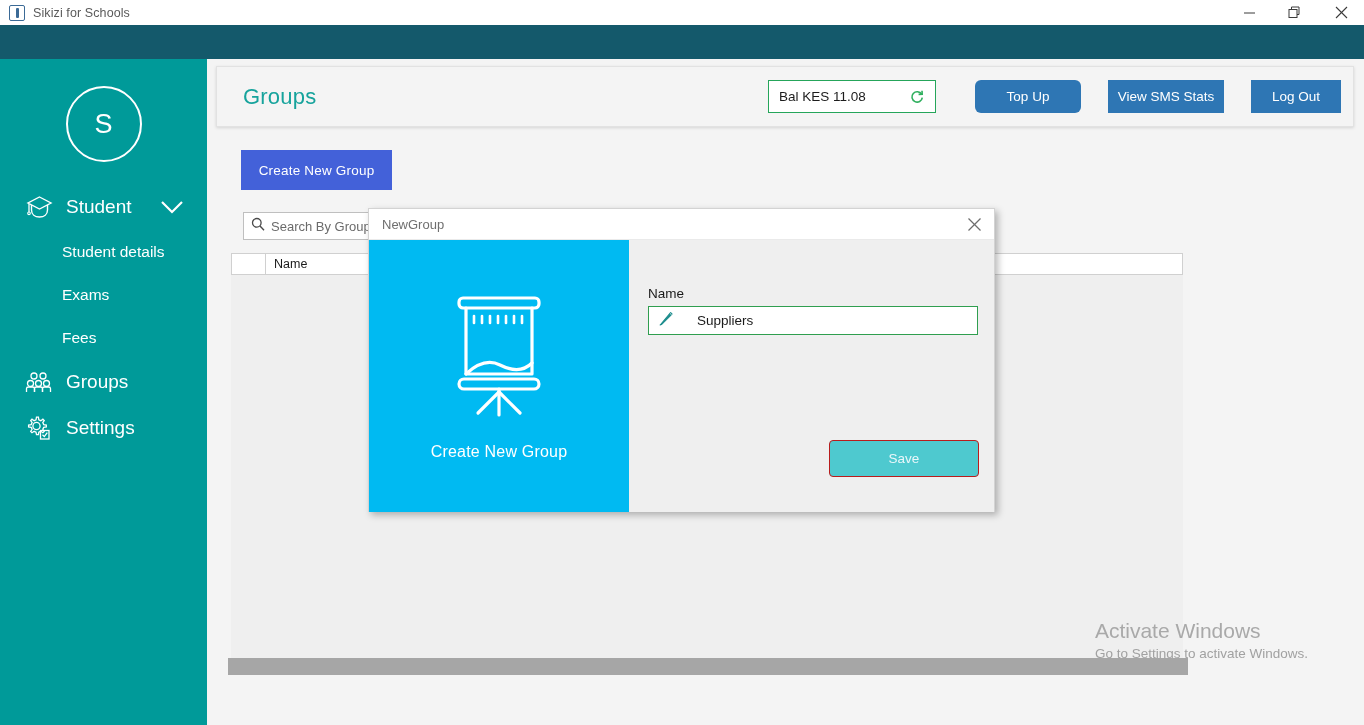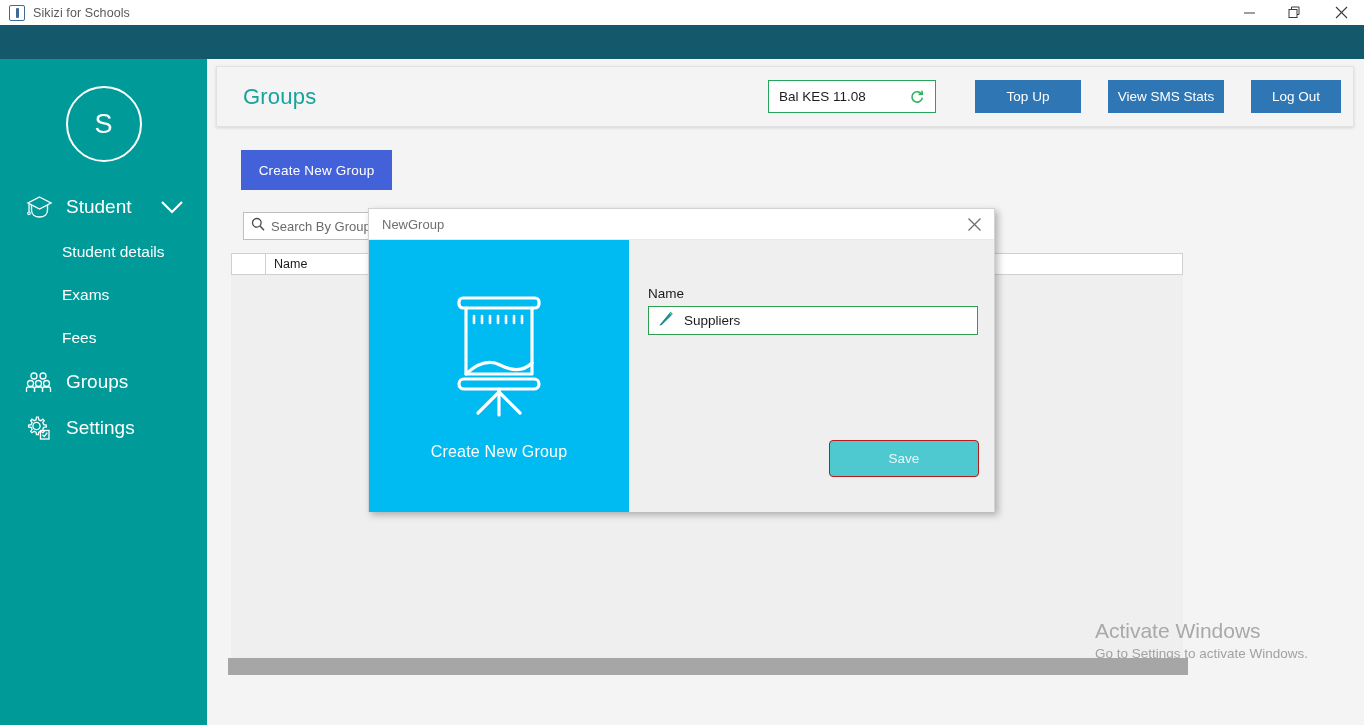--- a/index.html
+++ b/index.html
@@ -106,21 +106,21 @@
     display: flex; align-items: center; padding: 0 10px;
     margin-right: 12px;
   }
   .balance-text { font-size: 13.5px; color: #1c1c1c; }
   .refresh-ico { margin-left: auto; display: flex; }
   .btn-blue {
     height: 33px; background: #2e76b4; color: #ffffff;
     font-size: 13.5px; display: flex; align-items: center; justify-content: center;
     margin-left: 5px; border: none; font-family: inherit;
   }
-  .btn-topup { width: 106px; }
+  .btn-topup { width: 106px; border-radius: 6px; }
   .btn-sms { width: 116px; }
   .btn-logout { width: 90px; }
 
   
   .content-panel {
     position: absolute; left: 23px; top: 79px; width: 966px; height: 555px;
     background: #f4f4f4;
   }
   .btn-create {
     position: absolute; left: 241px; top: 150px;
@@ -197,21 +197,21 @@
   .field-label {
     position: absolute; left: 19px; top: 46px;
     font-size: 13.5px; color: #1a1a1a;
   }
   .field-input {
     position: absolute; left: 19px; top: 66px;
     width: 330px; height: 29px;
     background: #ffffff; border: 1px solid #2f9e4f;
     display: flex; align-items: center; padding-left: 8px;
   }
-  .field-value { font-size: 13.5px; color: #1a1a1a; margin-left: 9px; }
+  .field-value { font-size: 13.5px; color: #1a1a1a; margin-left: 22px; }
   .btn-save {
     position: absolute; left: 200px; top: 200px;
     width: 150px; height: 37px;
     background: #4ec9cf; color: #eaf7fa;
     border: 1px solid #b91c1c; border-radius: 4px;
     font-size: 13.5px; font-family: inherit;
     display: flex; align-items: center; justify-content: center;
   }
 </style>
 </head>

